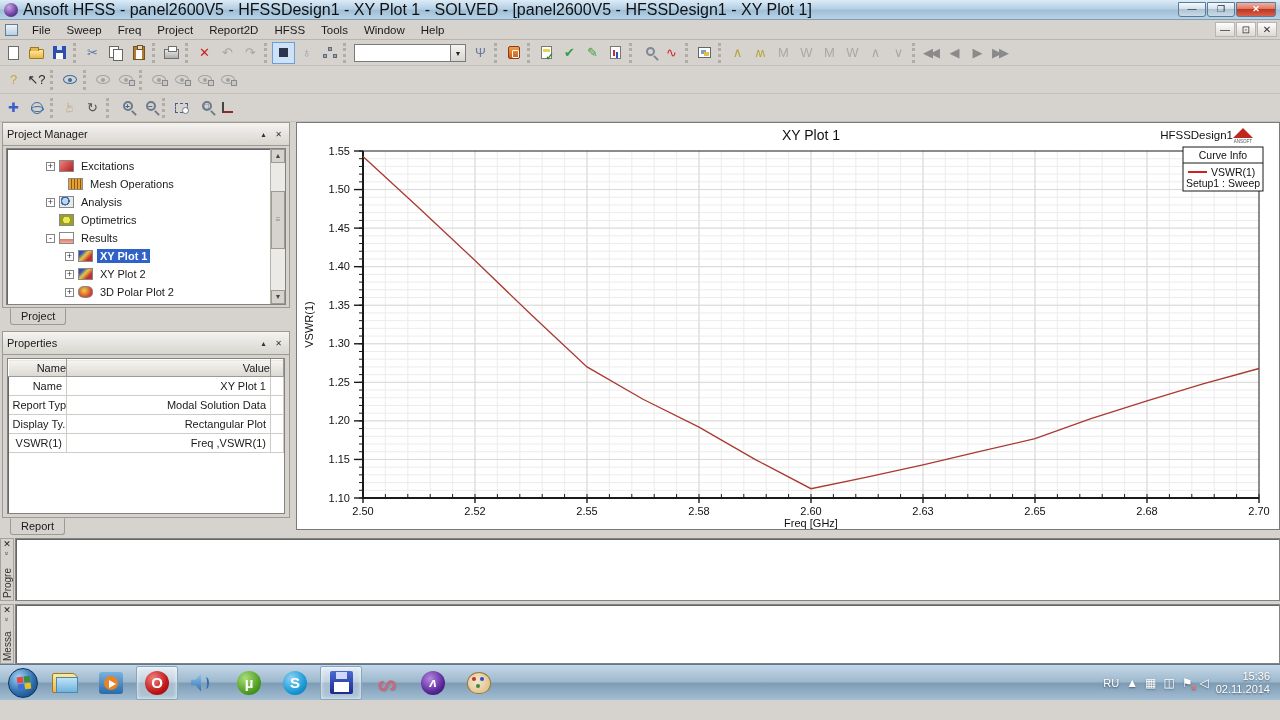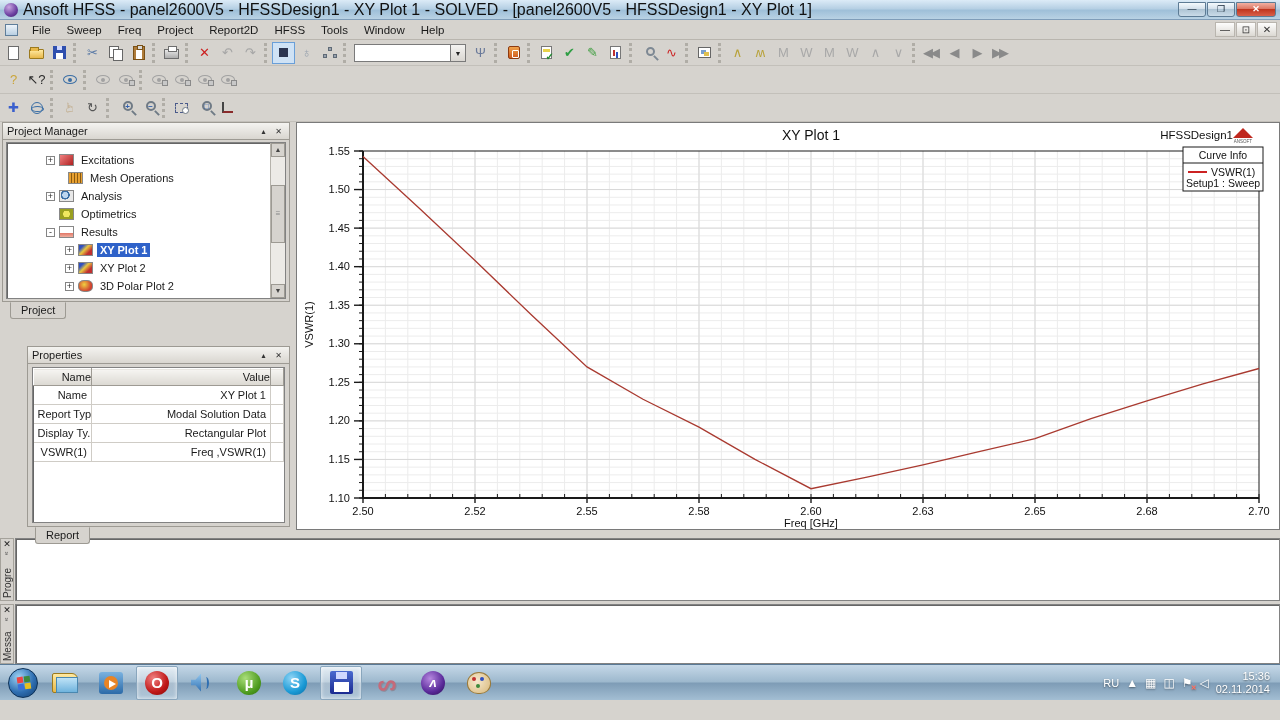--- a/index.html
+++ b/index.html
@@ -75,21 +75,21 @@
   .i-copyimg:before { content:""; position:absolute; left:2px; top:2px; width:5px; height:4px; background:#7aa0d0; }
   .i-copyimg:after { content:""; position:absolute; right:1px; bottom:1px; width:5px; height:4px; background:#e0c050; }
   .tcombo { display:flex; align-items:center; margin:0 3px; }
   .tcombo input { width:96px; height:18px; border:1px solid #7a7a7a; border-right:none; background:#fff; font-size:11px; padding:0 3px; }
   .tcombo .drop { width:16px; height:18px; border:1px solid #7a7a7a; background:linear-gradient(#f4f3f1,#d9d6d1); font-size:7px; text-align:center; line-height:17px; color:#222; }
 
   
   .main { height:414px; position:relative; background:#d6d3ce; }
   .dock { position:absolute; left:0; top:0; width:292px; height:414px; }
   .panel { position:absolute; left:2px; right:2px; }
-  .panel-head { height:18px; background:linear-gradient(#f4f3f0,#d9d6d0); border:1px solid #9d9a93; display:flex; align-items:center; padding:0 4px; font-size:11px; }
+  .panel-head { height:24px; background:linear-gradient(#f4f3f0,#d9d6d0); border:1px solid #9d9a93; display:flex; align-items:center; padding:0 4px; font-size:11px; }
   .panel-head .t { flex:1; }
   .ph-btn { width:13px; height:11px; font-size:8px; line-height:10px; text-align:center; color:#333; margin-left:2px; border:1px solid transparent; }
   .panel-body { background:#d6d3ce; border:1px solid #9d9a93; border-top:none; position:relative; }
   .sunken { background:#fff; border:1px solid #828282; box-shadow:inset 1px 1px 0 #666; }
   .tabrow { height:18px; display:flex; align-items:flex-start; padding-left:8px; }
   .tab { padding:1px 10px 2px; border:1px solid #9d9a93; border-top:1px solid #d6d3ce; background:#d6d3ce; font-size:11px; border-radius:0 0 3px 3px; }
 
   
   #pm-body { height:162px; }
   #pm-tree { position:absolute; left:4px; top:3px; right:4px; bottom:3px; overflow:hidden; padding-top:8px; }
@@ -444,21 +444,21 @@
             <div class="arr">▲</div>
             <div class="thumb">≡</div>
             <div class="arr dn">▼</div>
           </div>
         </div>
         <div class="tabrow">
           <span class="tab">Project</span>
         </div>
       </div>
 
-      <div class="panel" style="top:224px;margin-left:25px;">
+      <div class="panel" style="top:209px;">
         <div class="panel-head">
           <span class="t">Properties</span>
           <span class="ph-btn">▴</span>
           <span class="ph-btn">✕</span>
         </div>
         <div class="panel-body" id="prop-body">
           <div id="prop-box" class="sunken">
             <table class="props">
               <thead>
                 <tr>

